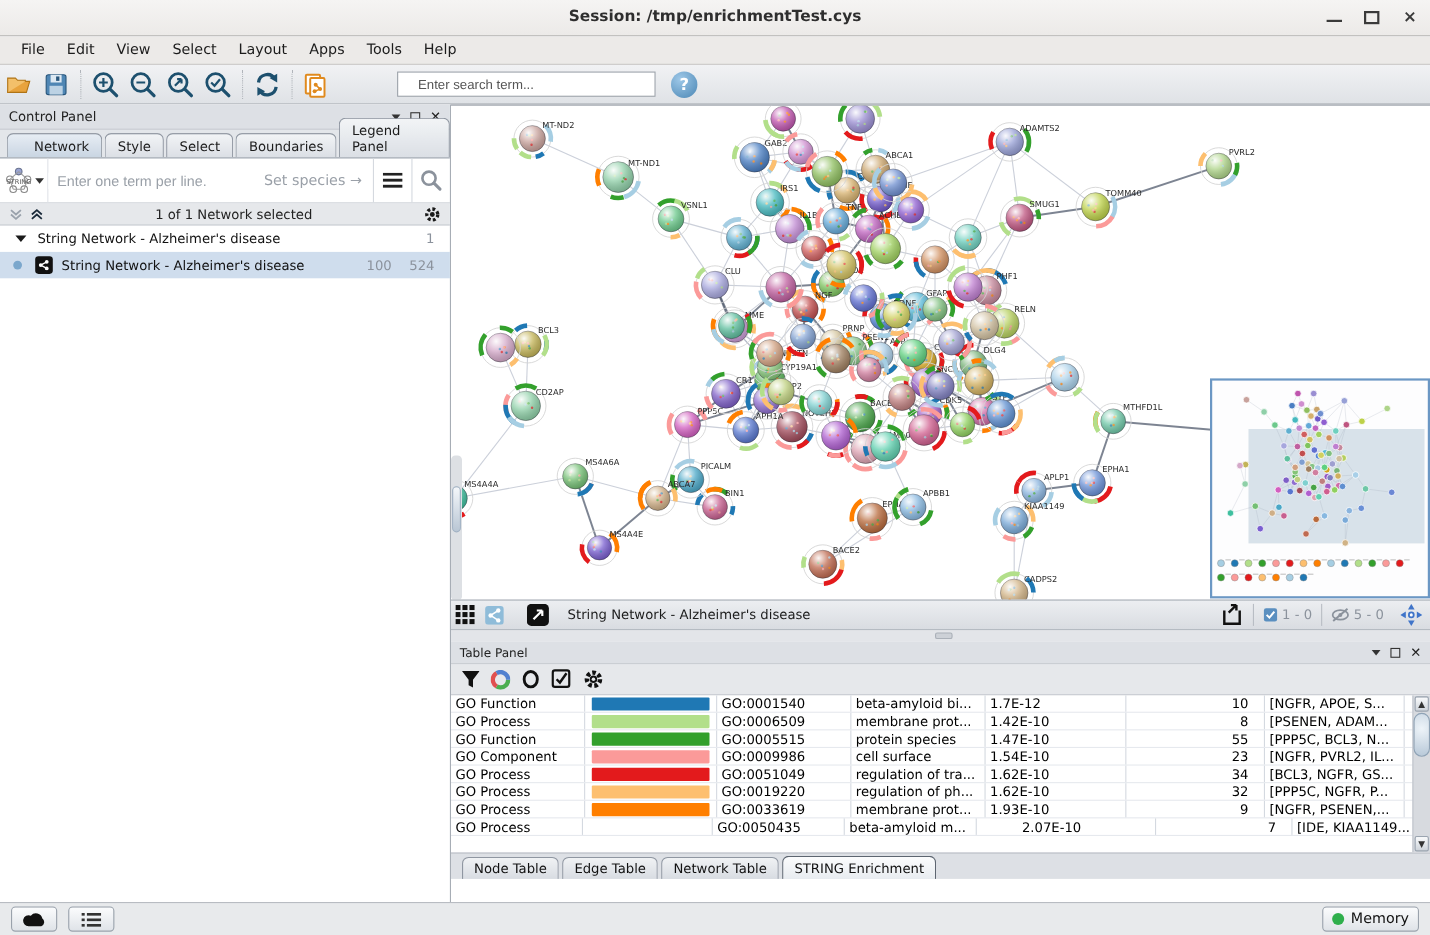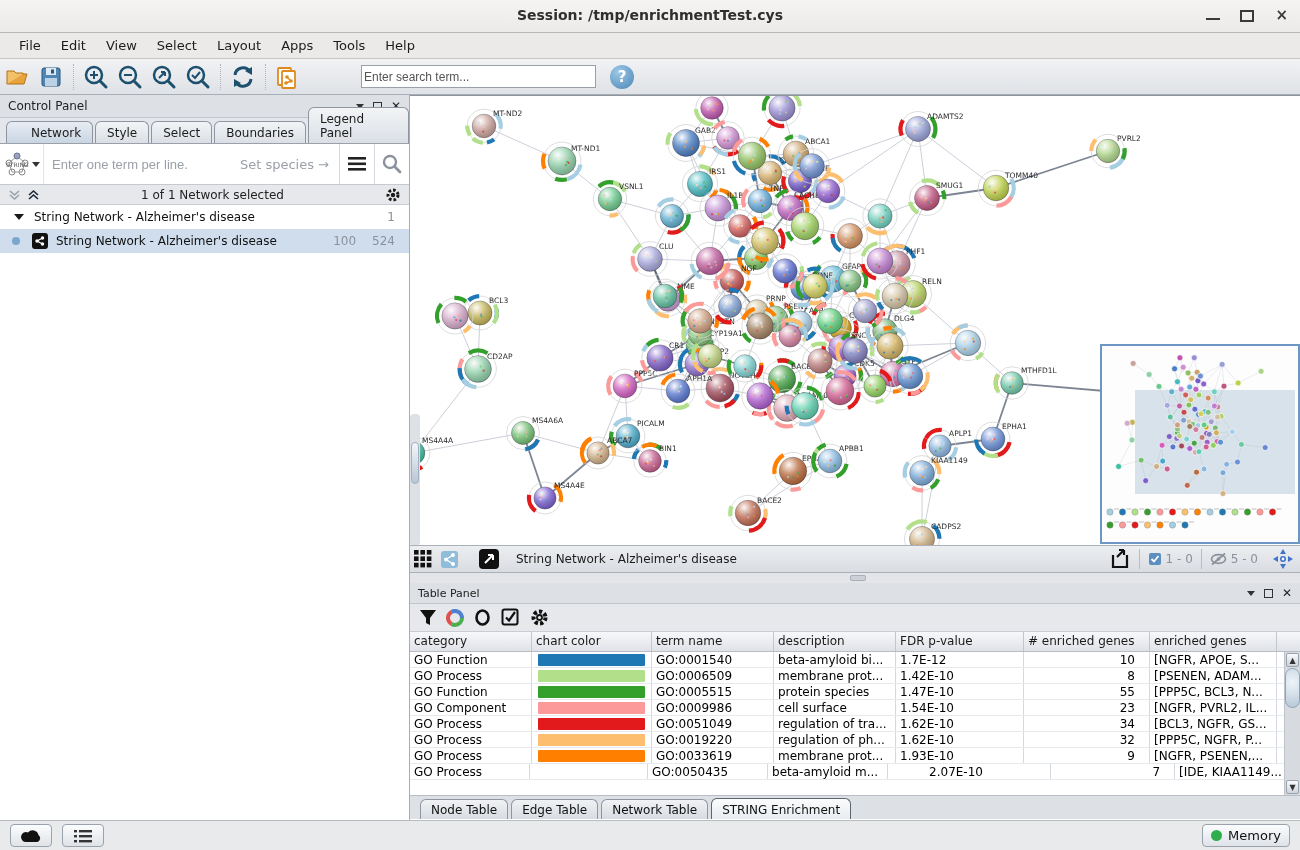--- a/index.html
+++ b/index.html
@@ -15,21 +15,21 @@
   #win-close { right:12px; font-size:15px; font-weight:bold; color:#3a3a3a; top:6px; height:auto; width:auto; }
 
   
   #menubar { left:0; top:33px; width:1300px; height:26px; background:#eceae8; border-bottom:1px solid #c8c6c4; display:flex; align-items:center; padding-left:10px; gap:2px; }
   .menu-item { font-size:13px; color:#1c1c1c; padding:3px 9px; border-radius:2px; cursor:default; }
 
   
   #toolbar { left:0; top:59px; width:1300px; height:36px; background:linear-gradient(#f1f2f4,#dfe2e6); border-bottom:1px solid #a9adb4; display:flex; align-items:center; }
   .tbtn { width:34px; height:30px; display:flex; align-items:center; justify-content:center; border-radius:3px; cursor:pointer; }
   .tsep { width:1px; height:26px; border-left:1px dotted #b0b4ba; margin:0 5px; }
-  #search-input { width:235px; height:23px; border:1px solid #9aa0a8; background:#fff; font-size:12px; padding:0 2px; color:#15803d; margin-left:56px; }
+  #search-input { width:235px; height:23px; border:1px solid #9aa0a8; background:#fff; font-size:12px; padding:0 18px; color:#15803d; margin-left:56px; }
   #search-input::placeholder { color:#555; }
   #help-btn { width:24px; height:24px; border-radius:50%; background:radial-gradient(circle at 35% 30%, #9ec8e8, #4a86b4); color:#fff; font-weight:bold; font-size:15px; text-align:center; line-height:24px; margin-left:14px; cursor:pointer; }
 
   
   #control-panel { left:0; top:95px; width:410px; height:725px; background:#ffffff; border-right:1px solid #a7adb5; }
   #cp-header { height:23px; background:#dde0e5; border-bottom:1px solid #c2c6cc; display:flex; align-items:center; padding:0 8px; }
   #cp-header .ptitle { font-size:12px; color:#222; flex:1; }
   .panel-ctl { display:flex; gap:9px; align-items:center; }
   .caret-down { width:0; height:0; border-left:4px solid transparent; border-right:4px solid transparent; border-top:5px solid #333; cursor:pointer; }
   .float-box { width:9px; height:9px; border:1.5px solid #333; cursor:pointer; }
@@ -2271,29 +2271,20 @@
     <svg width="19" height="19">
         <rect x="1.5" y="1.5" width="15" height="15" rx="2" fill="none" stroke="#111" stroke-width="2"></rect>
         <path d="M5 9.5 L8 12.5 L14 4" stroke="#111" stroke-width="2.2" fill="none"></path>
       </svg>
     <svg width="19" height="19">
         <circle cx="9.5" cy="9.5" r="6" fill="none" stroke="#111" stroke-width="4" stroke-dasharray="3.2 2.2"></circle>
         <circle cx="9.5" cy="9.5" r="3.4" fill="#111"></circle>
         <circle cx="9.5" cy="9.5" r="1.6" fill="#e6e8eb"></circle>
       </svg>
   </div>
-  <div id="tbl-head">
-      <div class="hcell" style="width: 122px;">category</div>
-      <div class="hcell" style="width: 120px;">chart color</div>
-      <div class="hcell" style="width: 122px;">term name</div>
-      <div class="hcell" style="width: 122px;">description</div>
-      <div class="hcell" style="width: 128px;">FDR p-value</div>
-      <div class="hcell" style="width: 126px;"># enriched genes</div>
-      <div class="hcell" style="width: 127px;">enriched genes</div>
-    </div>
   <div id="tbl-body">
     <div id="tbl-rows">
         <div class="trow2">
           <div class="tcell" style="width: 122px;">GO Function</div>
           <div class="tcell" style="width: 120px;">
             <div class="swatch" style="background: rgb(31, 120, 180);"></div>
           </div>
           <div class="tcell" style="width: 122px;">GO:0001540</div>
           <div class="tcell" style="width: 122px;">beta-amyloid bi...</div>
           <div class="tcell" style="width: 128px;">1.7E-12</div>

